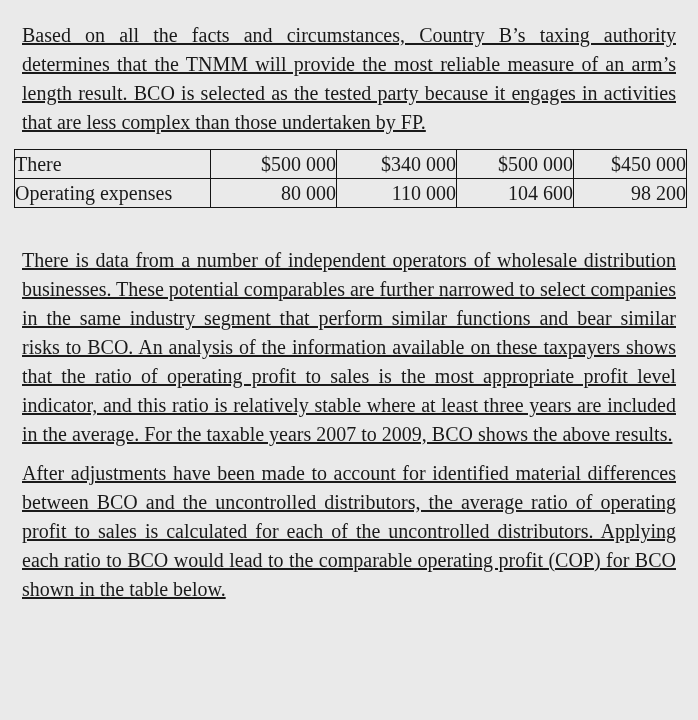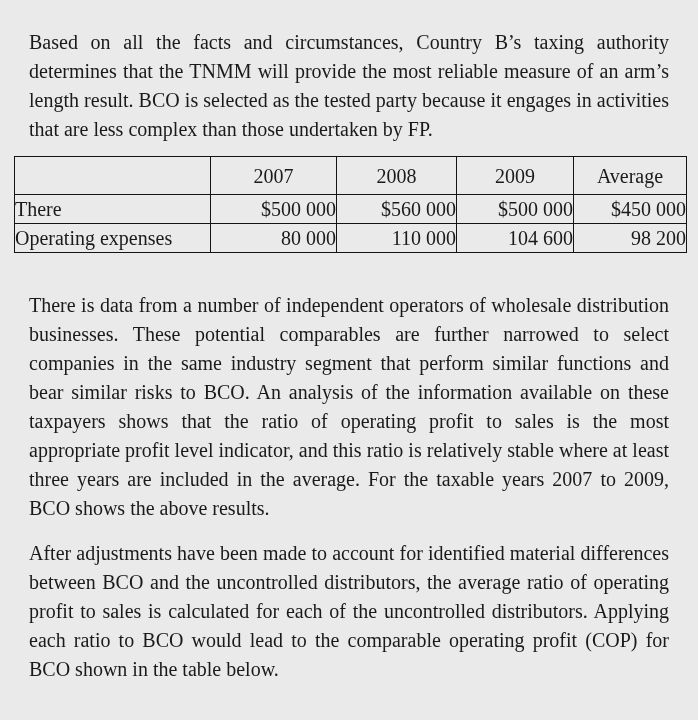--- a/index.html
+++ b/index.html
@@ -16,22 +16,23 @@
     background: #eaeaea;
     color: #1a1a1a;
     font-family: "Liberation Serif", "DejaVu Serif", serif;
     font-size: 20px;
     line-height: 29px;
     overflow: hidden;
     hyphens: auto;
     -webkit-hyphens: auto;
   }
   .para {
-    margin: 16px;
+    margin: 9px;
     text-align: justify;
+    text-decoration: underline;
   }
   .para-intro        { margin-bottom: 12px; }
   .para-comparables  { margin-bottom: 10px; }
 
   table.results {
     border-collapse: collapse;
     table-layout: fixed;
     width: 672px;
     margin: 0 0 38px 1px;
     margin-bottom: 38px;
@@ -60,31 +61,24 @@
 
   <table class="results">
     <colgroup>
       <col style="width:196px">
       <col style="width:126px">
       <col style="width:120px">
       <col style="width:117px">
       <col style="width:113px">
     </colgroup>
     <tbody>
-      <tr class="header-row">
-        <th></th>
-        <th>2007</th>
-        <th>2008</th>
-        <th>2009</th>
-        <th>Average</th>
-      </tr>
       <tr class="data-row">
         <td class="row-label">There</td>
         <td class="num">$500 000</td>
-        <td class="num">$560 000</td>
+        <td class="num">$340 000</td>
         <td class="num">$500 000</td>
         <td class="num">$450 000</td>
       </tr>
       <tr class="data-row">
         <td class="row-label">Operating expenses</td>
         <td class="num">80 000</td>
         <td class="num">110 000</td>
         <td class="num">104 600</td>
         <td class="num">98 200</td>
       </tr>

